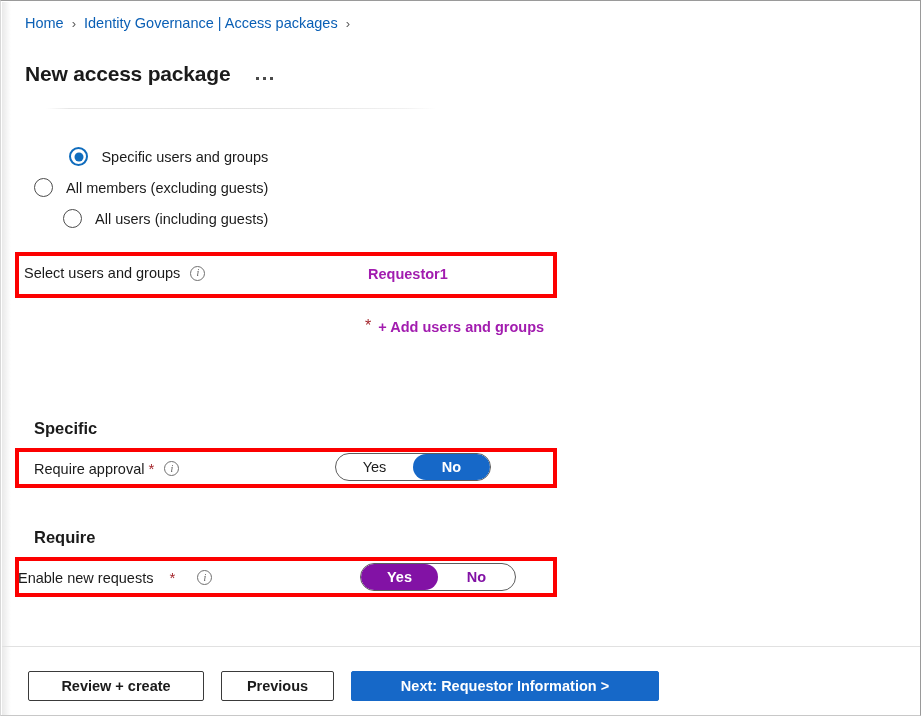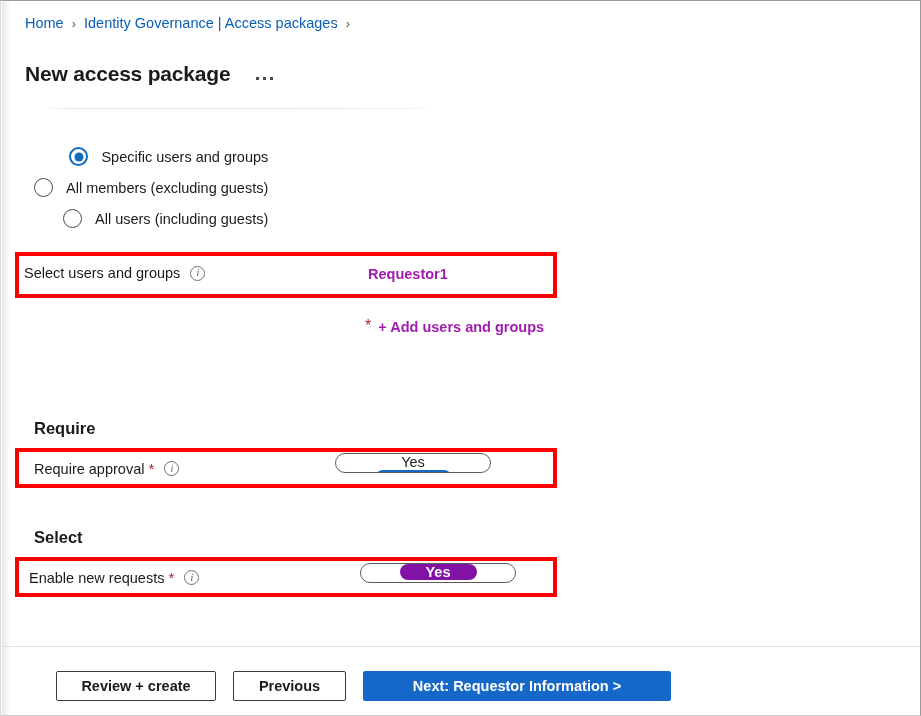--- a/index.html
+++ b/index.html
@@ -223,28 +223,27 @@
     color: #1b1b1b;
   }
   #heading-approval { left: 33px; top: 418px; }
   #heading-enable   { left: 33px; top: 527px; }
 
   
   .toggle {
     position: absolute;
     display: flex;
     align-items: center;
-    height: 20px;
+    height: 28px;
     border: 1.3px solid #5c5c5c;
     border-radius: 14px;
     background: #ffffff;
     overflow: hidden;
     cursor: pointer;
     user-select: none;
-    flex-direction: column;
   }
   .toggle-opt {
     display: flex;
     align-items: center;
     justify-content: center;
     height: 26px;
     font-size: 14.5px;
     padding: 0 6px;
     border-radius: 13px;
   }
@@ -302,21 +301,21 @@
   .btn-secondary {
     background: #ffffff;
     border: 1.2px solid #3a3a3a;
     color: #1b1b1b;
   }
   .btn-primary {
     background: #1668c8;
     border: 1.2px solid #1668c8;
     color: #ffffff;
   }
-  #btn-review   { width: 160px; margin-left: 28px; }
+  #btn-review   { width: 176px; }
   #btn-previous { width: 113px; }
   #btn-next     { width: 308px; }
 </style>
 </head>
 <body>
 
 <div id="window">
 
   <div id="blade-gutter"></div>
 
@@ -357,36 +356,36 @@
     <span class="field-label">Select users and groups</span>
     <span class="info-icon">i</span>
   </div>
   <a id="requestor-value" class="blue-link">Requestor1</a>
 
   <div id="add-users-row">
     <span id="add-users-star">*</span>
     <a id="add-users-link" class="blue-link">+ Add users and groups</a>
   </div>
 
-  <div class="section-heading" id="heading-approval">Require</div>
+  <div class="section-heading" id="heading-approval">Specific</div>
 
   <div class="field-row" style="left:33px; top:459px;">
     <span class="field-label">Require approval</span>
     <span class="req-star">*</span>
     <span class="info-icon">i</span>
   </div>
 
   <div class="toggle" id="toggle-approval">
     <span class="toggle-opt opt-yes">Yes</span>
     <span class="toggle-opt opt-no">No</span>
   </div>
 
-  <div class="section-heading" id="heading-enable">Select</div>
-
-  <div class="field-row" style="left:28px; top:568px;">
+  <div class="section-heading" id="heading-enable">Require</div>
+
+  <div class="field-row" style="left:17px; top:568px;gap:12px;">
     <span class="field-label">Enable new requests</span>
     <span class="req-star">*</span>
     <span class="info-icon">i</span>
   </div>
 
   <div class="toggle" id="toggle-enable">
     <span class="toggle-opt opt-yes">Yes</span>
     <span class="toggle-opt opt-no">No</span>
   </div>
 

